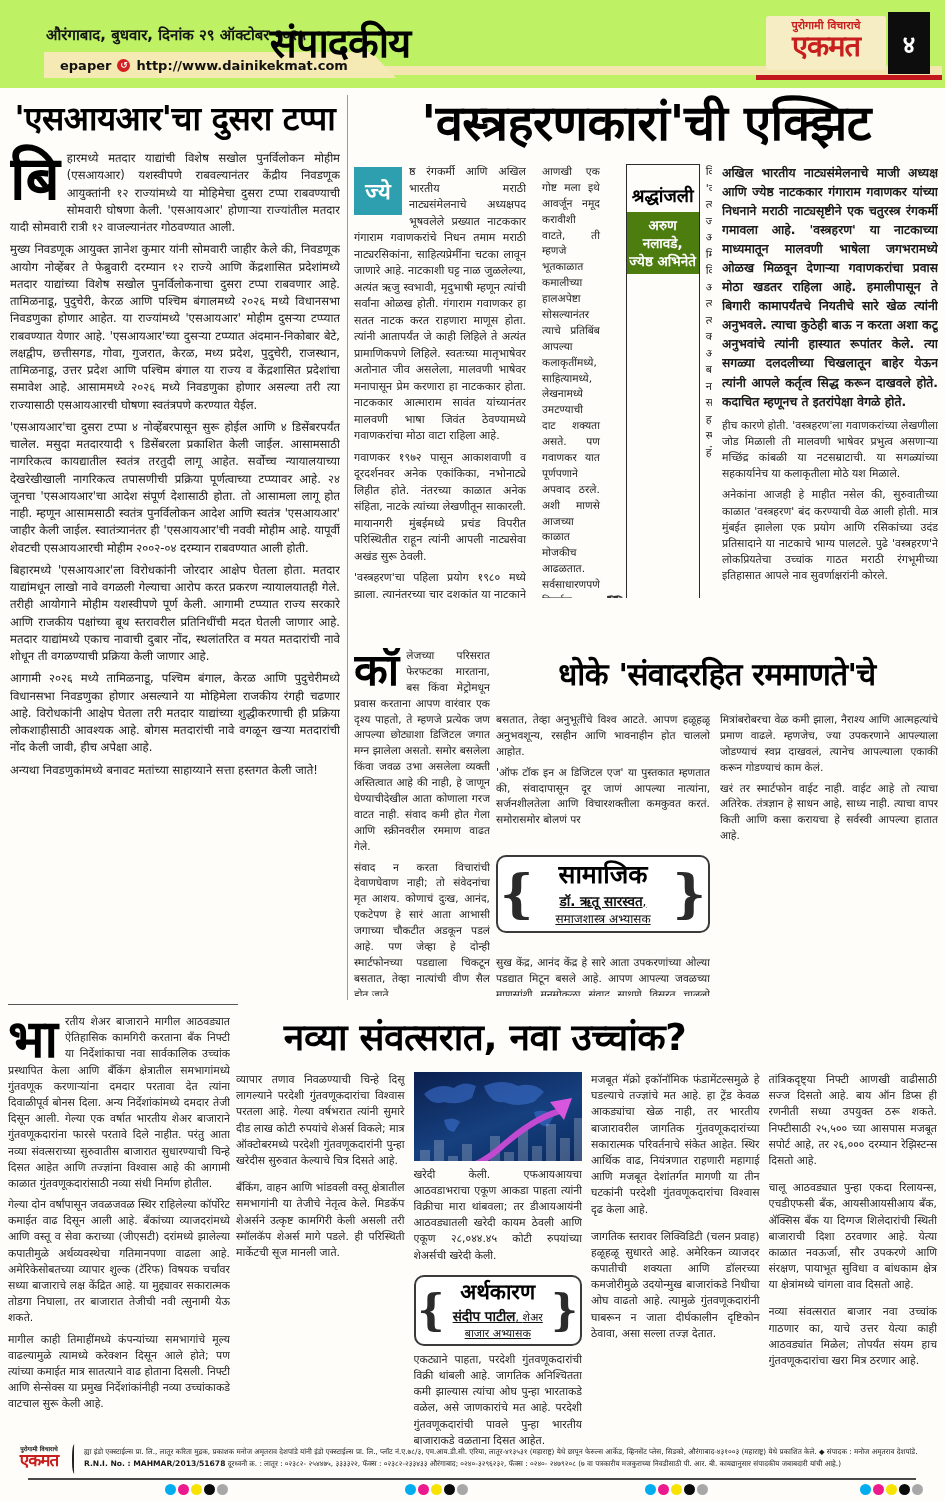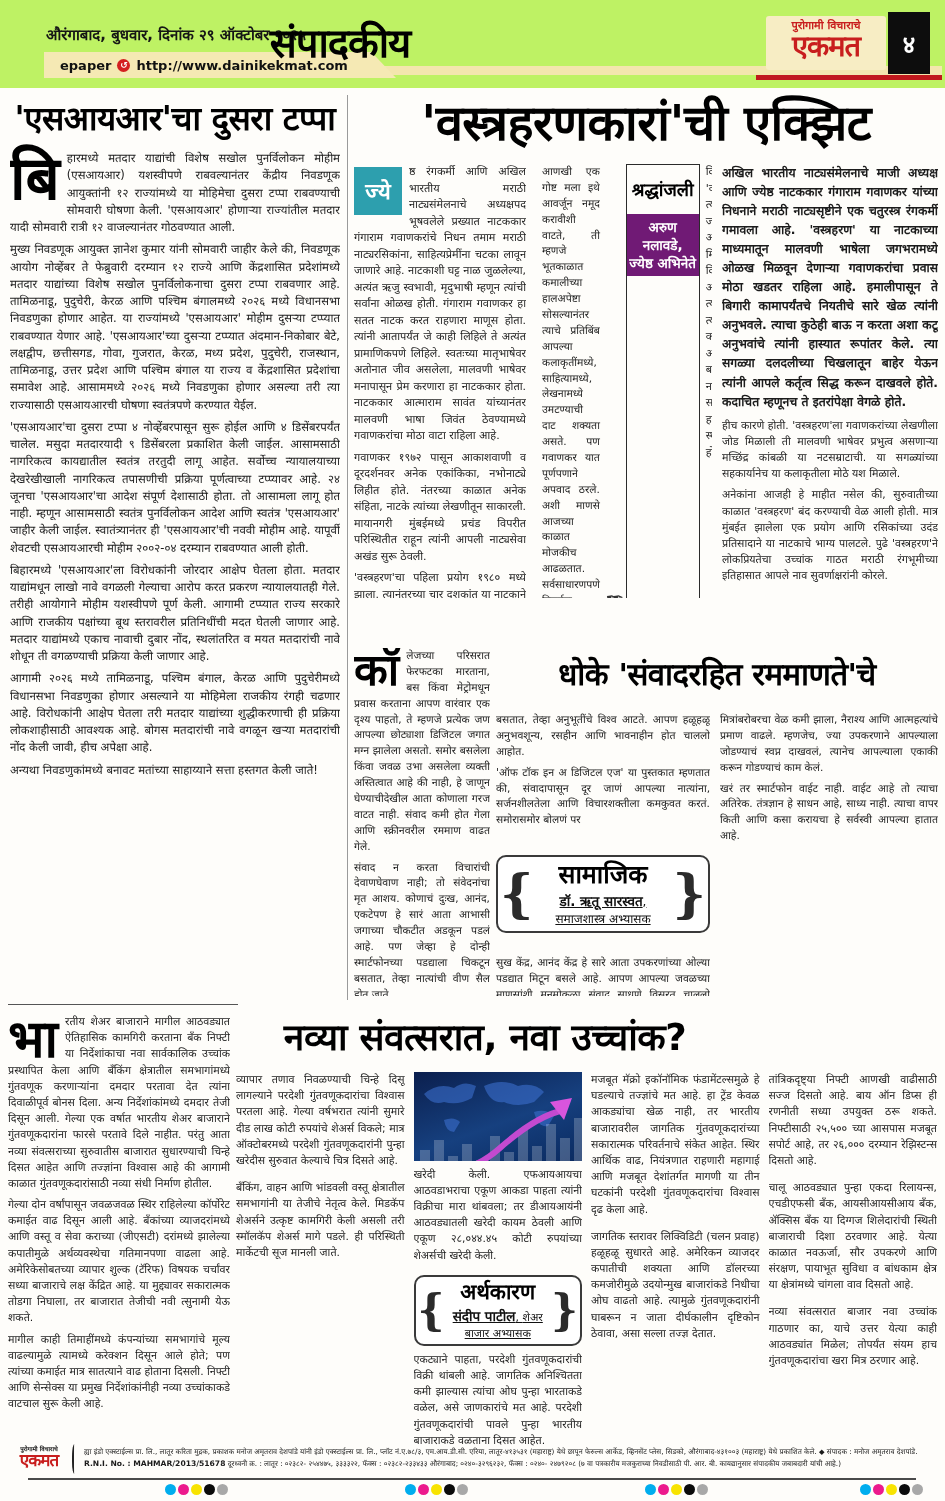--- a/index.html
+++ b/index.html
@@ -53,24 +53,24 @@
   .art-vas h1{margin:0;font-size:49px;}
   .vas-cols{display:flex;gap:10px;margin-top:10px;height:438px;overflow:hidden;}
   .vas-c1{width:172px;overflow:hidden;}
   .vas-c2{width:176px;overflow:hidden;display:flex;flex-direction:row;gap:6px;}
   .vas-c3{flex:1;overflow:hidden;}
   .lede-bold{font-weight:bold;font-size:12.3px;line-height:1.55;text-align:justify;}
   .photo{width:176px;height:138px;position:relative;overflow:hidden;background:linear-gradient(135deg,#8fa0b4,#4d5b70 70%,#37445a);}
   .photo svg{position:absolute;left:0;top:0;}
   .flourish{align-self:flex-end;font-size:13px;color:#333;line-height:0.6;}
   .flourish::before{content:"✒✒";letter-spacing:-4px;}
-  .tribute{border:1.6px solid #2b2b2b;padding:10px 5px 0 5px;}
+  .tribute{border:1.6px solid #2b2b2b;padding:16px 5px 0 5px;}
   .tribute .t1{text-align:center;font-size:18px;font-weight:bold;color:#000;padding:2px 0 5px 0;}
-  .tribute .t2{background:#701a75;color:#fff;text-align:center;font-size:13.5px;font-weight:bold;
-               padding:4px 2px;margin:8px -5px;}
+  .tribute .t2{background:#4d7c0f;color:#fff;text-align:center;font-size:13.5px;font-weight:bold;
+               padding:4px 2px;margin:0 -5px;}
 
   
   .art-dho{position:absolute;left:354px;top:600px;width:584px;height:400px;overflow:hidden;}
   .dho-left{position:absolute;left:0;top:48px;width:136px;height:348px;overflow:hidden;}
   .dho-left .jtext{font-size:10.6px;}
   .art-dho h1{position:absolute;left:142px;top:52px;width:442px;font-size:31px;margin:0;}
   .dho-cols{position:absolute;left:142px;top:112px;width:442px;height:284px;display:flex;gap:10px;overflow:hidden;}
   .dho-mid{width:214px;overflow:hidden;display:flex;flex-direction:column;gap:22px;}
   .dho-right{flex:1;overflow:hidden;}
 

